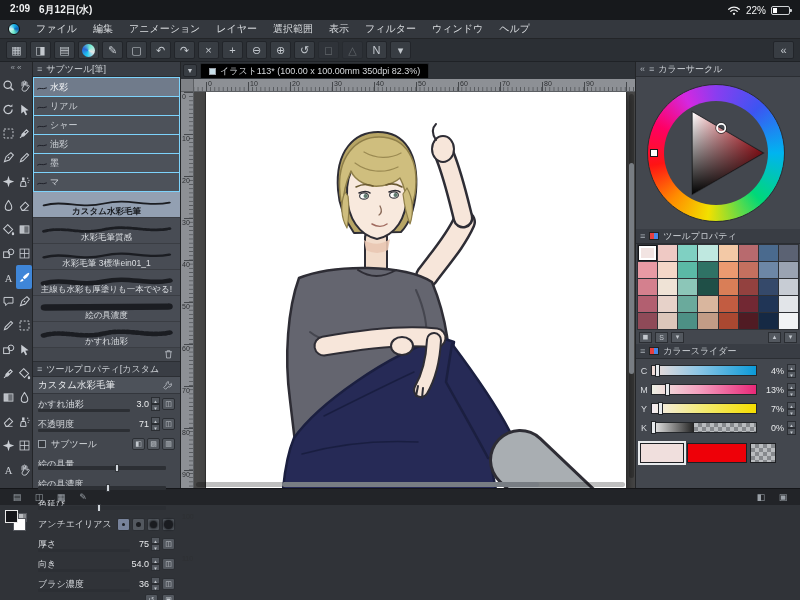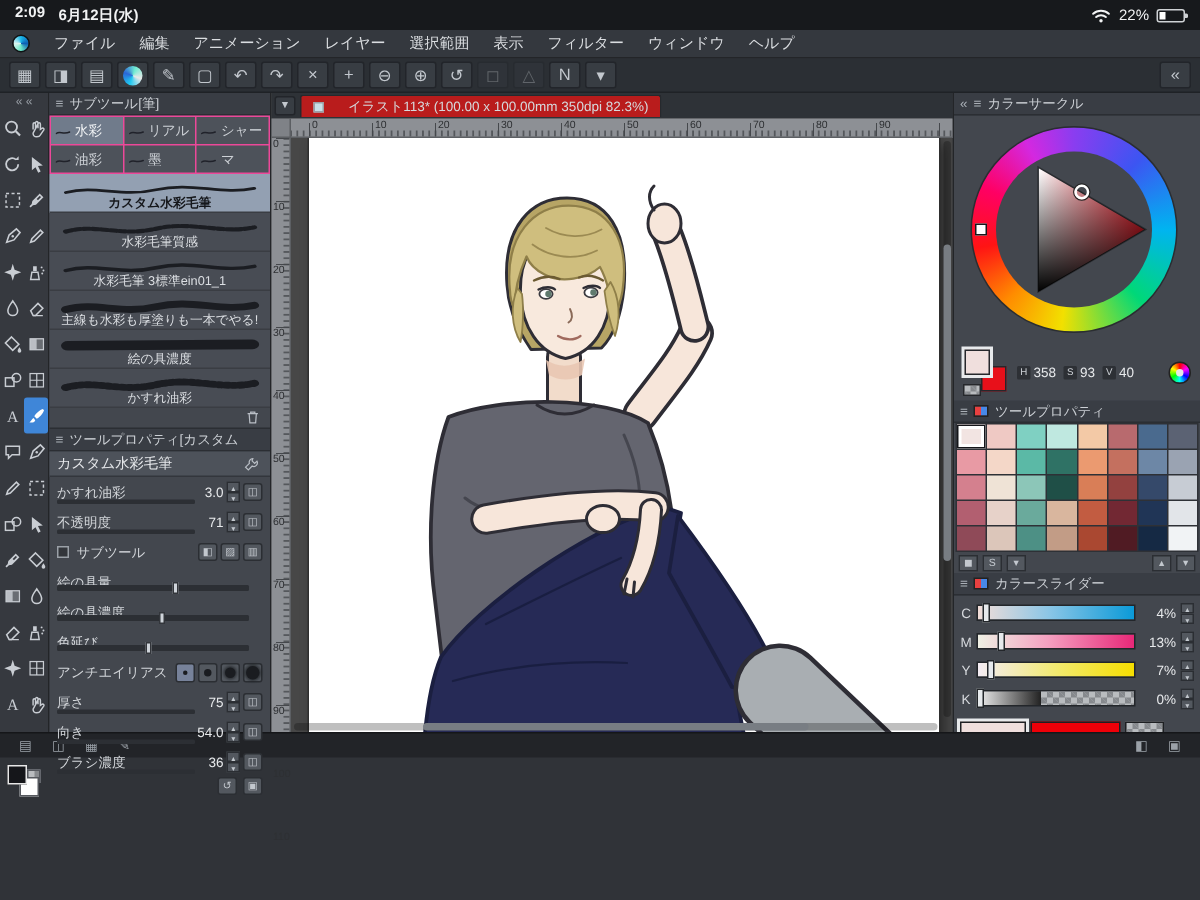--- a/index.html
+++ b/index.html
@@ -53,22 +53,22 @@
 .swB{position:absolute;left:10px;top:9px;width:13px;height:13px;background:#fefefe;border:1px solid #55585e}
 .tool-mini{display:flex;gap:3px;margin-top:4px}
 .mini-chip{width:9px;height:9px;border:1px solid #55585e;background:#17181c}
 
 
 .left-panels{width:148px;background:#43474e;border-right:1px solid #232528;display:flex;
   flex-direction:column;flex:none}
 .panel-header{height:15px;background:#393d44;border-bottom:1px solid #2b2e33;display:flex;
   align-items:center;gap:4px;padding:0 4px;font-size:9px;color:#ccd0d5;flex:none;white-space:nowrap;overflow:hidden}
 .burger{font-size:9px;color:#aab0b7}
-.subtool-tabs{display:grid;grid-template-columns:1fr 1fr 1fr;grid-auto-rows:18px;gap:1px;
-  background:#ec4899;padding:1px;flex:none}
+.subtool-tabs{display:grid;grid-template-columns:1fr;grid-auto-rows:18px;gap:1px;
+  background:#7dd3fc;padding:1px;flex:none}
 .subtool-tab{background:#4d525a;display:flex;align-items:center;gap:3px;font-size:9px;
   color:#ced2d7;padding:0 3px;overflow:hidden;white-space:nowrap}
 .subtool-tab.active{background:#707b8b;color:#f2f4f6}
 .tab-wave{width:10px;height:7px;flex:none;color:#20222a}
 .brush-list{flex:none;display:flex;flex-direction:column;background:#484c54}
 .brush-item{height:26px;border-bottom:1px solid #3a3d43;display:flex;flex-direction:column;
   align-items:center;justify-content:center;padding:1px 4px 0}
 .brush-item.sel{background:#93a0b2}
 .brush-item.sel .brush-name{color:#15171b;font-weight:bold}
 .brush-stroke{width:96%;height:11px;color:#1b1d22}
@@ -99,22 +99,22 @@
 .circle-chip.on{background:#77829a}
 .circle-chip i{display:block;border-radius:50%;background:#1a1c20}
 .checkbox{width:8px;height:8px;border:1px solid #9aa0a7;background:#33363b;margin-right:3px;flex:none}
 .prop-footer{flex:1;display:flex;justify-content:flex-end;align-items:flex-end;gap:4px;padding:0 5px 3px}
 
 
 .canvas-col{flex:1;display:flex;flex-direction:column;min-width:0;background:#4a4a4a}
 .doc-tabbar{height:17px;background:#2e3237;display:flex;align-items:center;padding:0 2px;gap:3px;flex:none}
 .doc-menu-chip{width:14px;height:13px;display:flex;align-items:center;justify-content:center;
   font-size:7px;color:#c3c8ce;background:#383d43;border:1px solid #22252a;border-radius:2px}
-.doc-tab{height:15px;background:#b91c1c;border:1px solid #26292d;border-bottom:none;display:flex;
-  align-items:center;gap:16px;padding:0 8px;font-size:9px;color:#d6d9dc;border-radius:2px 2px 0 0;white-space:nowrap}
+.doc-tab{height:15px;background:#000000;border:1px solid #26292d;border-bottom:none;display:flex;
+  align-items:center;gap:4px;padding:0 8px;font-size:9px;color:#d6d9dc;border-radius:2px 2px 0 0;white-space:nowrap}
 .doc-ico{width:7px;height:7px;border:1px solid #9aa0a7;background:#c8dfe8}
 .ruler-row{height:13px;display:flex;flex:none}
 .ruler-corner{width:13px;background:#7f8287;border-right:1px solid #5c5f63;border-bottom:1px solid #5c5f63}
 .ruler-top{flex:1;position:relative;background:#8d9095;border-bottom:1px solid #5c5f63;
   background-image:linear-gradient(90deg,#45484c 0 1px,transparent 1px),
                    linear-gradient(90deg,#55585c 0 1px,transparent 1px);
   background-size:42px 9px,4.2px 4px;background-repeat:repeat-x;
   background-position:12px bottom,12px bottom}
 .hnum{position:absolute;top:1px;font-size:7px;color:#2e3033}
 .canvas-body{flex:1;display:flex;min-height:0}
@@ -790,36 +790,20 @@
               </linearGradient>
             </defs>
             <polygon points="96,50 27,10 27,90" fill="url(#tg1)" stroke="#2a2d31" stroke-width="1"></polygon>
             <polygon points="96,50 27,10 27,90" fill="url(#tg2)"></polygon>
             <circle cx="55" cy="26" r="5.2" fill="none" stroke="#222" stroke-width="0.8"></circle>
             <circle cx="55" cy="26" r="4" fill="none" stroke="#fff" stroke-width="1.6"></circle>
           </svg>
           <span class="hue-marker"></span>
         </div>
       </div>
-      <div class="hsv-row">
-        <div class="swatch-stack">
-          <span class="stack-sub" id="stack-sub" style="background: rgb(232, 16, 26);"></span>
-          <span class="stack-main" id="stack-main" style="background: rgb(240, 223, 221);"></span>
-          <span class="stack-trans checker"></span>
-        </div>
-        <div class="hsv-chips">
-          <span class="hsv-key">H</span>
-          <span class="hsv-val">358</span>
-          <span class="hsv-key">S</span>
-          <span class="hsv-val">93</span>
-          <span class="hsv-key">V</span>
-          <span class="hsv-val">40</span>
-        </div>
-        <span class="rainbow"></span>
-      </div>
 
       <div class="panel-header">
         <span class="burger">≡</span>
         <span class="pal-ico"></span>
         <span>ツールプロパティ</span>
       </div>
       <div class="history-grid" id="history-grid">
           <div class="hist-sw sel" style="background: rgb(242, 228, 226);"></div>
           <div class="hist-sw" style="background: rgb(239, 201, 196);"></div>
           <div class="hist-sw" style="background: rgb(127, 208, 194);"></div>

